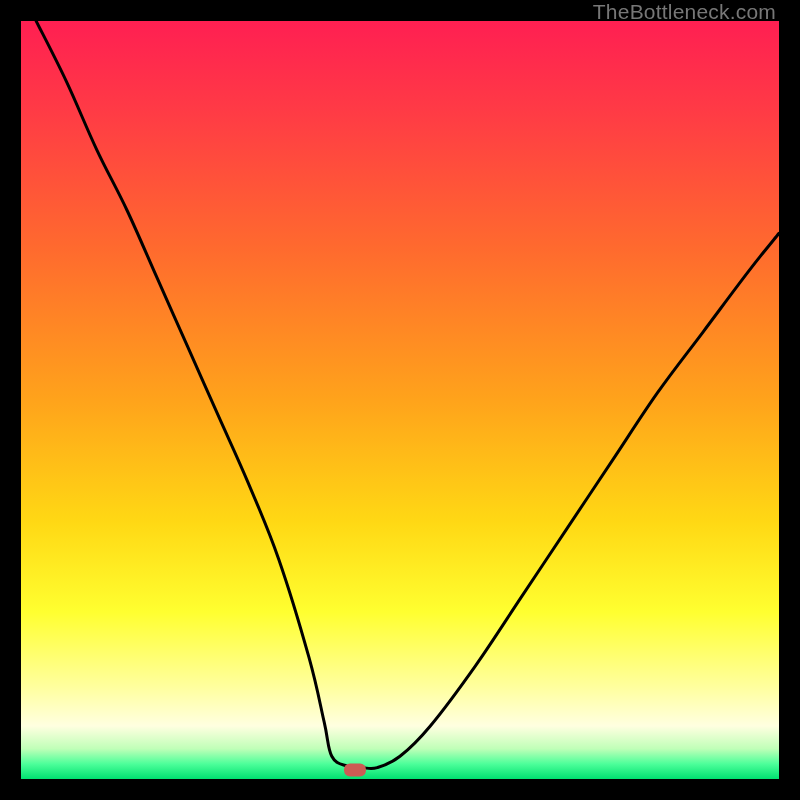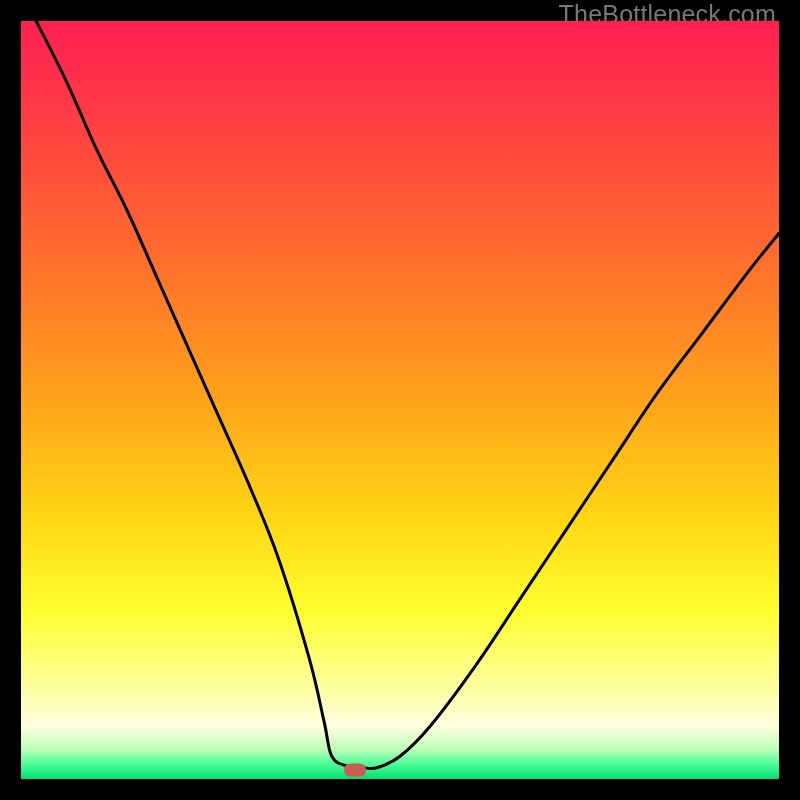--- a/index.html
+++ b/index.html
@@ -42,21 +42,21 @@
       #c0ffb8 96%,
       #4dff9a 98%,
       #00e070 100%
     );
   }
   .watermark {
     position: absolute;
     top: 0px;
     right: 24px;
     color: #777;
-    font-size: 25px;
+    font-size: 21px;
     font-weight: 500;
     letter-spacing: 0.2px;
     user-select: none;
   }
   svg.curve {
     position: absolute;
     inset: 0;
   }
   .marker {
     position: absolute;

